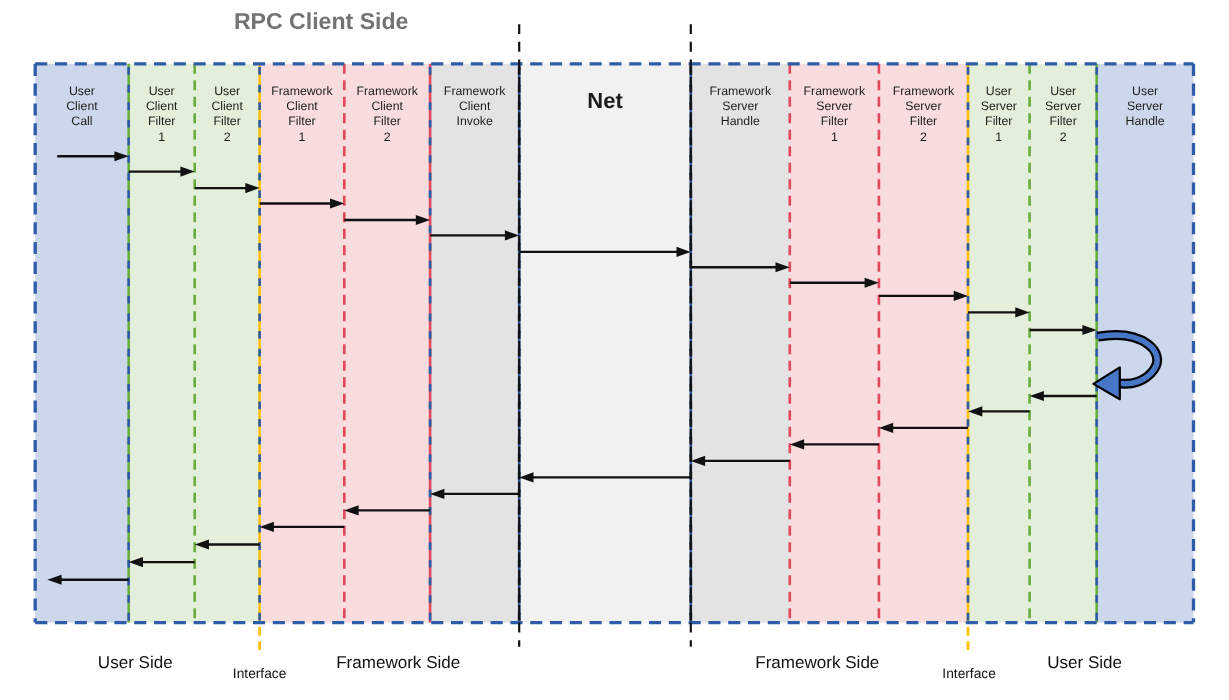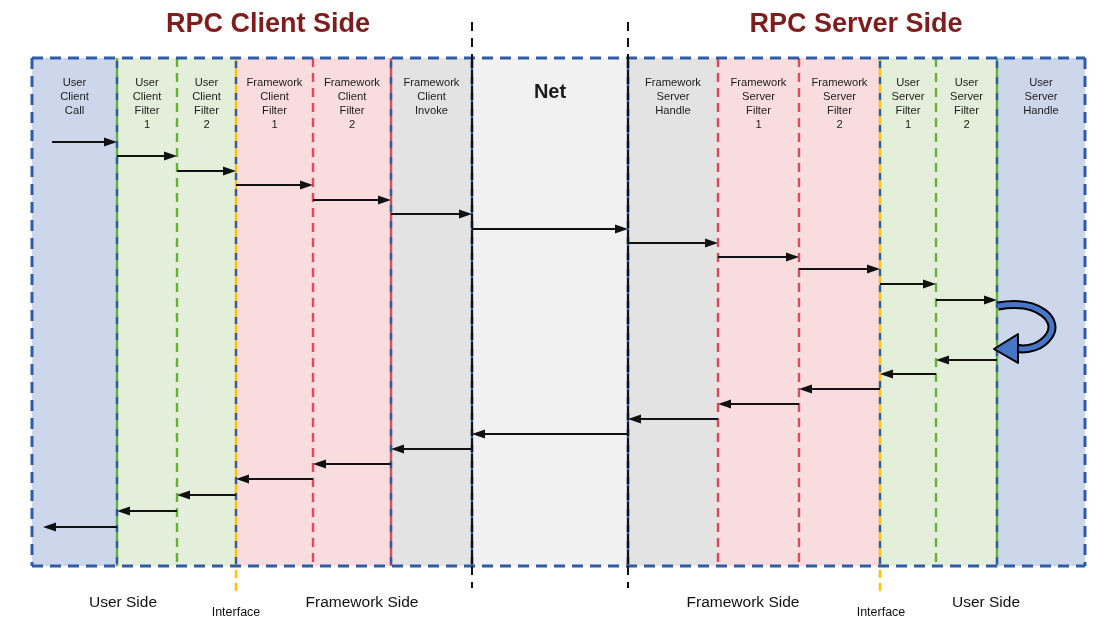--- a/index.html
+++ b/index.html
@@ -7,35 +7,35 @@
     position:relative;
     width:1117px;height:636px;
     background:#ffffff;
     font-family:"Liberation Sans", sans-serif;
     overflow:hidden;
   }
   .title{
     position:absolute;
     top:8px;
     transform:translateX(-50%);
-    font-size:27px;
+    font-size:21px;
     font-weight:700;
-    color:#7f1d1d;
+    color:#737373;
     white-space:nowrap;
+    margin-left:24px;
   }
   .title.client{left:268px;}
   .title.server{left:856px;}
   svg{position:absolute;left:0;top:0;}
 </style>
 </head>
 <body>
 
 <div class="stage">
   <div class="title client">RPC Client Side</div>
-  <div class="title server">RPC Server Side</div>
   <svg id="diagram" width="1117" height="636" viewBox="0 0 1117 636">
       <rect x="32" y="58" width="85" height="508" fill="#CDD7EB"></rect>
       <rect x="117" y="58" width="60" height="508" fill="#E3EFDA"></rect>
       <rect x="177" y="58" width="59" height="508" fill="#E3EFDA"></rect>
       <rect x="236" y="58" width="77" height="508" fill="#F9DCDD"></rect>
       <rect x="313" y="58" width="78" height="508" fill="#F9DCDD"></rect>
       <rect x="391" y="58" width="81" height="508" fill="#E3E3E3"></rect>
       <rect x="472" y="58" width="156" height="508" fill="#F1F1F1"></rect>
       <rect x="628" y="58" width="90" height="508" fill="#E3E3E3"></rect>
       <rect x="718" y="58" width="81" height="508" fill="#F9DCDD"></rect>

